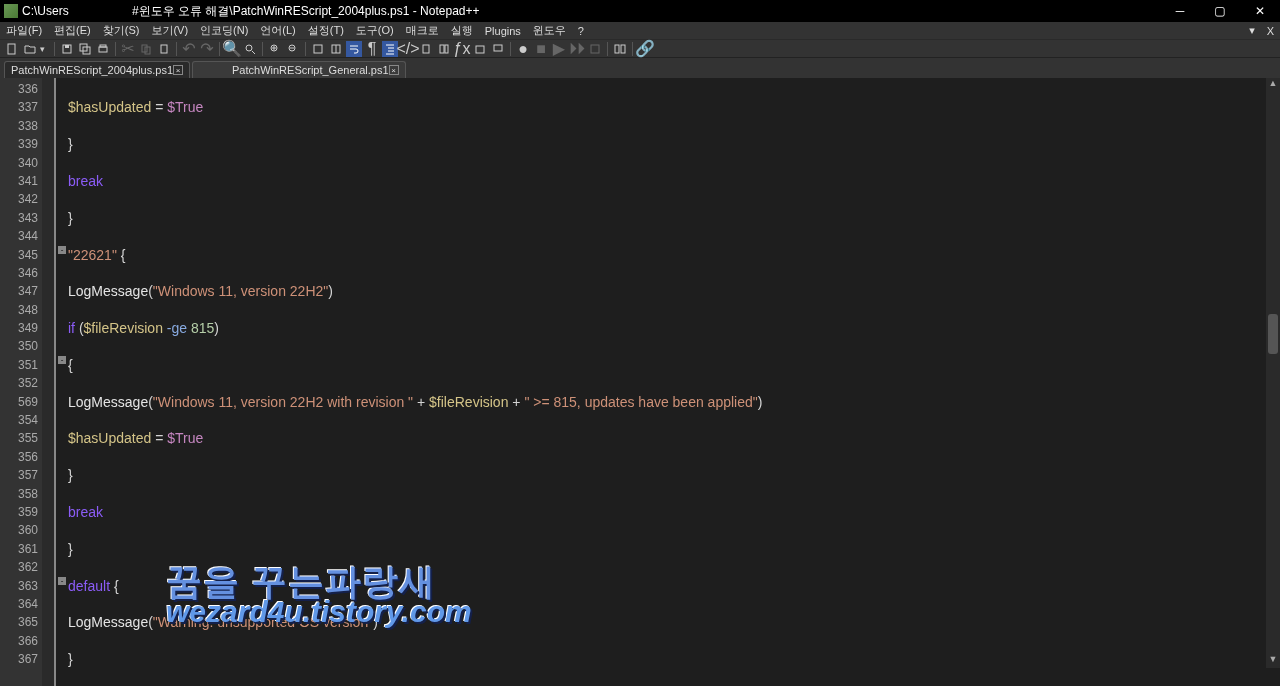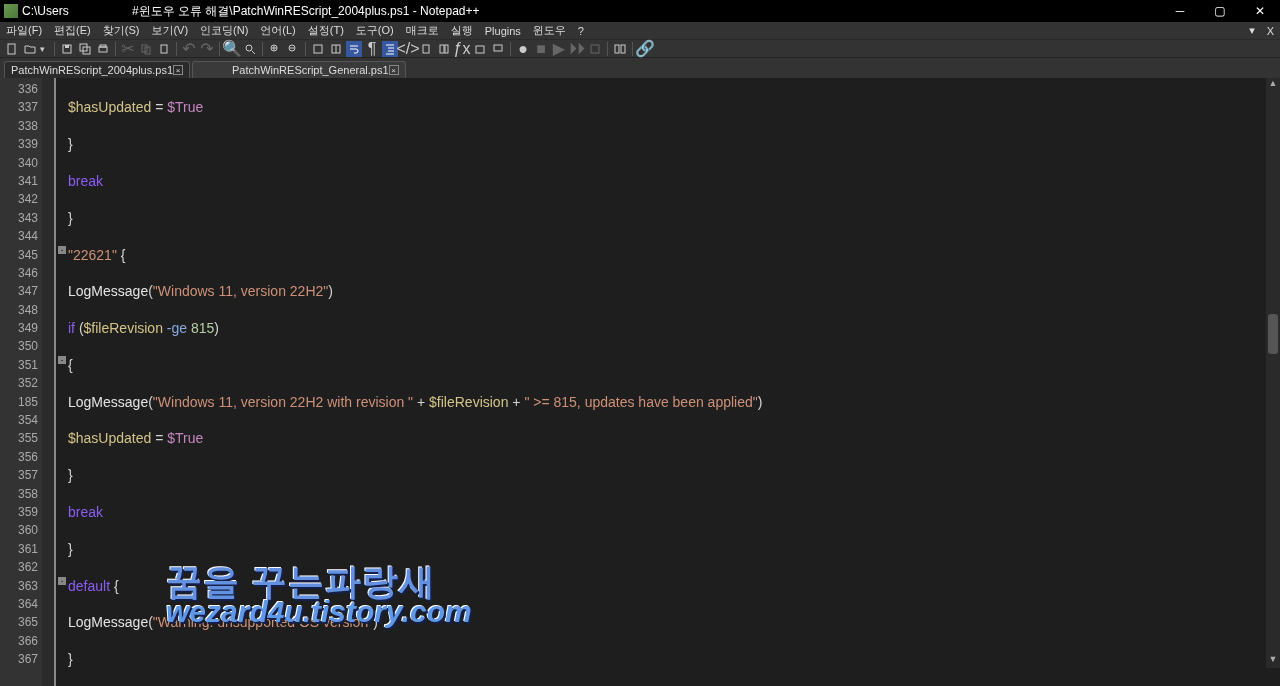--- a/index.html
+++ b/index.html
@@ -242,21 +242,21 @@
       <div>343</div>
       <div>344</div>
       <div>345</div>
       <div>346</div>
       <div>347</div>
       <div>348</div>
       <div>349</div>
       <div>350</div>
       <div>351</div>
       <div>352</div>
-      <div>185</div>
+      <div>569</div>
       <div>354</div>
       <div>355</div>
       <div>356</div>
       <div>357</div>
       <div>358</div>
       <div>359</div>
       <div>360</div>
       <div>361</div>
       <div>362</div>
       <div>363</div>

